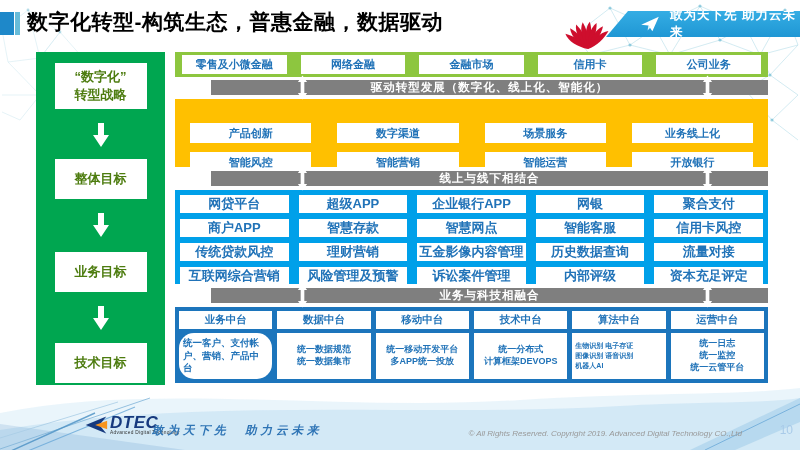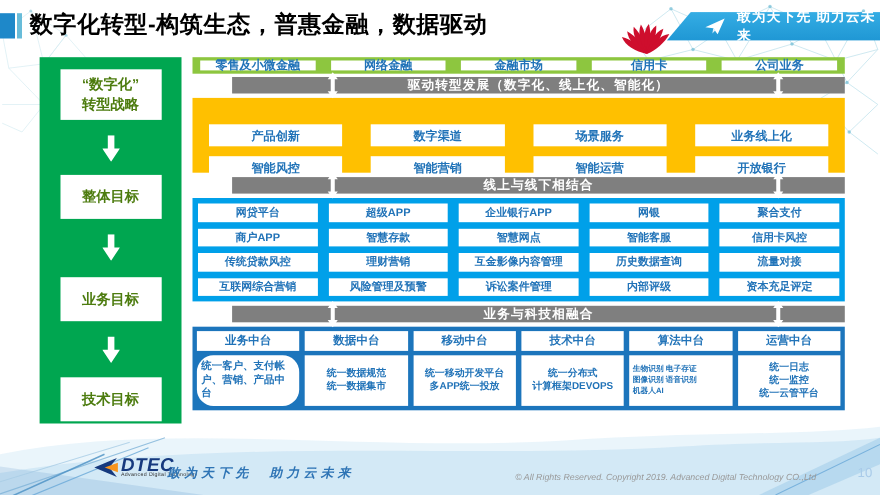--- a/index.html
+++ b/index.html
@@ -30,37 +30,37 @@
     display:flex; align-items:center; justify-content:center; text-align:center; white-space:pre-line; line-height:1.35; }
   .side-box.first { height:46px; margin-top:11px; }
   .side-box.rest { height:40px; }
   .down-arrow { height:28px; display:flex; align-items:center; }
   .m1{margin-top:12px;} .m2{margin-top:10px;} .m3{margin-top:13px;} .m4{margin-top:11px;}
 
   
   .main { position:absolute; left:175px; top:52px; width:593px; }
   .row-gap3{height:3px;} .row-gap4{height:4px;}
 
-  .green-band { height:15px; background:#8DC63F; display:flex; gap:14px; padding:3px 7px; }
+  .green-band { height:25px; background:#8DC63F; display:flex; gap:14px; padding:3px 7px; }
   .green-cell { flex:1; background:#fff; color:#2173B8; font-size:11px; font-weight:bold;
     display:flex; align-items:center; justify-content:center; }
 
   .banner { position:relative; height:15px; background:#7F7F7F; color:#fff; font-size:11.5px; font-weight:bold;
     display:flex; align-items:center; justify-content:center; letter-spacing:1px;margin-left:36px; }
   .ud-arrow { position:absolute; top:-6px; width:11px; height:27px; }
   .ud-left { left:86px; } .ud-right { left:491px; }
 
   .yellow-sec { background:#FFC000; padding:24px 15px; display:grid; grid-template-columns:repeat(4,1fr);
     gap:9px 26px; height:68px; }
   .yellow-cell { background:#fff; color:#2173B8; font-size:11px; font-weight:bold; height:20px;
     display:flex; align-items:center; justify-content:center; }
 
   .blue-sec { background:#00A0E9; padding:5px 5px; display:grid; grid-template-columns:repeat(5,1fr);
     gap:6px 10px; height:94px; }
-  .blue-cell { background:#fff; color:#2173B8; font-size:10px; font-weight:bold;
+  .blue-cell { background:#fff; color:#2173B8; font-size:13px; font-weight:bold;
     display:flex; align-items:center; justify-content:center; }
 
   .dark-sec { background:#1C75BC; padding:4px; display:grid; grid-template-columns:repeat(6,1fr);
     gap:5px; height:76px; }
   .platform { display:flex; flex-direction:column; gap:4px; }
   .platform-title { background:#fff; color:#2173B8; font-size:10.5px; font-weight:bold; height:18px;
     display:flex; align-items:center; justify-content:center; }
   .platform-content { background:#fff; color:#2173B8; font-size:9px; font-weight:bold; flex:1;
     display:flex; align-items:center; justify-content:center; text-align:center; white-space:pre-line;
     line-height:1.3; padding:1px 2px; }

